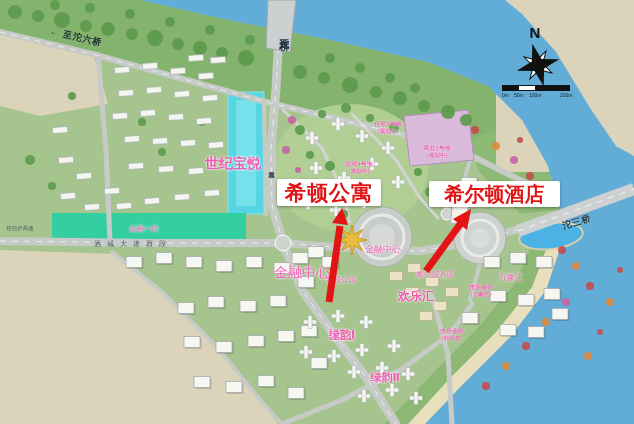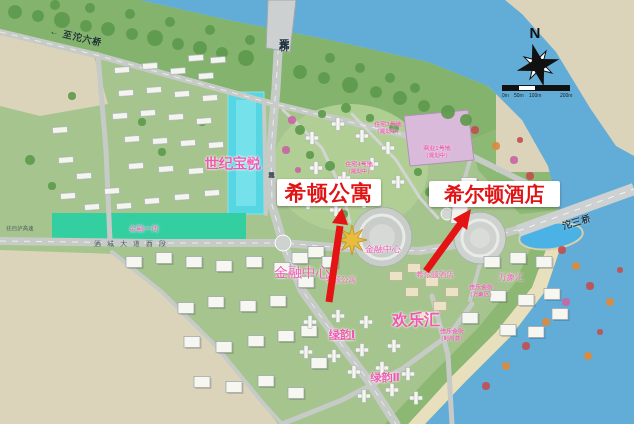--- a/index.html
+++ b/index.html
@@ -361,21 +361,21 @@
       <div class="map-label lbl-pink" style="left: 144px; top: 229px; font-size: 7.5px;"><span>金融一街</span></div>
       <div class="map-label lbl-road" style="left: 133px; top: 244px; font-size: 7px; letter-spacing: 6px;"><span>酒城大道西段</span></div>
       <div class="map-label lbl-road" style="left: 20px; top: 228px; font-size: 5.5px;"><span>往自泸高速</span></div>
       <div class="map-label lbl-pink-sm" style="left: 388px; top: 128px;"><span>住宅3号地</span><div style="font-size: 5.5px;">（规划中）</div></div>
       <div class="map-label lbl-pink-sm" style="left: 437px; top: 152px;"><span>商业1号地</span><div style="font-size: 5.5px;">（规划中）</div></div>
       <div class="map-label lbl-pink-sm" style="left: 359px; top: 168px;"><span>住宅4号地</span><div style="font-size: 5.5px;">（规划中）</div></div>
       <div class="map-label lbl-pink" style="left: 383px; top: 249px; font-size: 9px;"><span>金融中心</span></div>
       <div class="map-label lbl-pink" style="left: 292px; top: 272px; font-size: 14px; padding-left: 20px;"><span>金融中心</span></div>
       <div class="map-label lbl-pink" style="left: 341px; top: 280px; font-size: 7.5px;"><span>希顿公寓</span></div>
       <div class="map-label lbl-pink" style="left: 435px; top: 275px; font-size: 7.5px;"><span>希尔顿酒店</span></div>
-      <div class="map-label lbl-pink-lg" style="left: 416px; top: 297px; font-size: 16px; margin-top: 23px;"><span>欢乐汇</span></div>
+      <div class="map-label lbl-pink-lg" style="left: 416px; top: 297px; font-size: 12px;"><span>欢乐汇</span></div>
       <div class="map-label lbl-pink" style="left: 511px; top: 278px; font-size: 8.5px;"><span>万象汇</span></div>
       <div class="map-label lbl-pink-sm" style="left: 481px; top: 291px;"><span>佳乐金街</span><div style="font-size: 5.5px;">（万象区）</div></div>
       <div class="map-label lbl-pink-sm" style="left: 452px; top: 335px;"><span>佳乐金街</span><div style="font-size: 5.5px;">（时尚荟）</div></div>
       <div class="map-label lbl-pink-lg" style="left: 342px; top: 334px; font-size: 11px; text-decoration: underline;"><span>绿韵Ⅰ</span></div>
       <div class="map-label lbl-pink-lg" style="left: 385px; top: 377px; font-size: 11px;"><span>绿韵Ⅱ</span></div>
       <div class="map-label lbl-bridge" style="left: 577px; top: 222px; font-size: 9px; transform: translate(-50%, -50%) rotate(-17deg);"><span>沱三桥</span></div>
     </div>
 
   <svg id="arrows" viewBox="0 0 634 424">
     <g>

